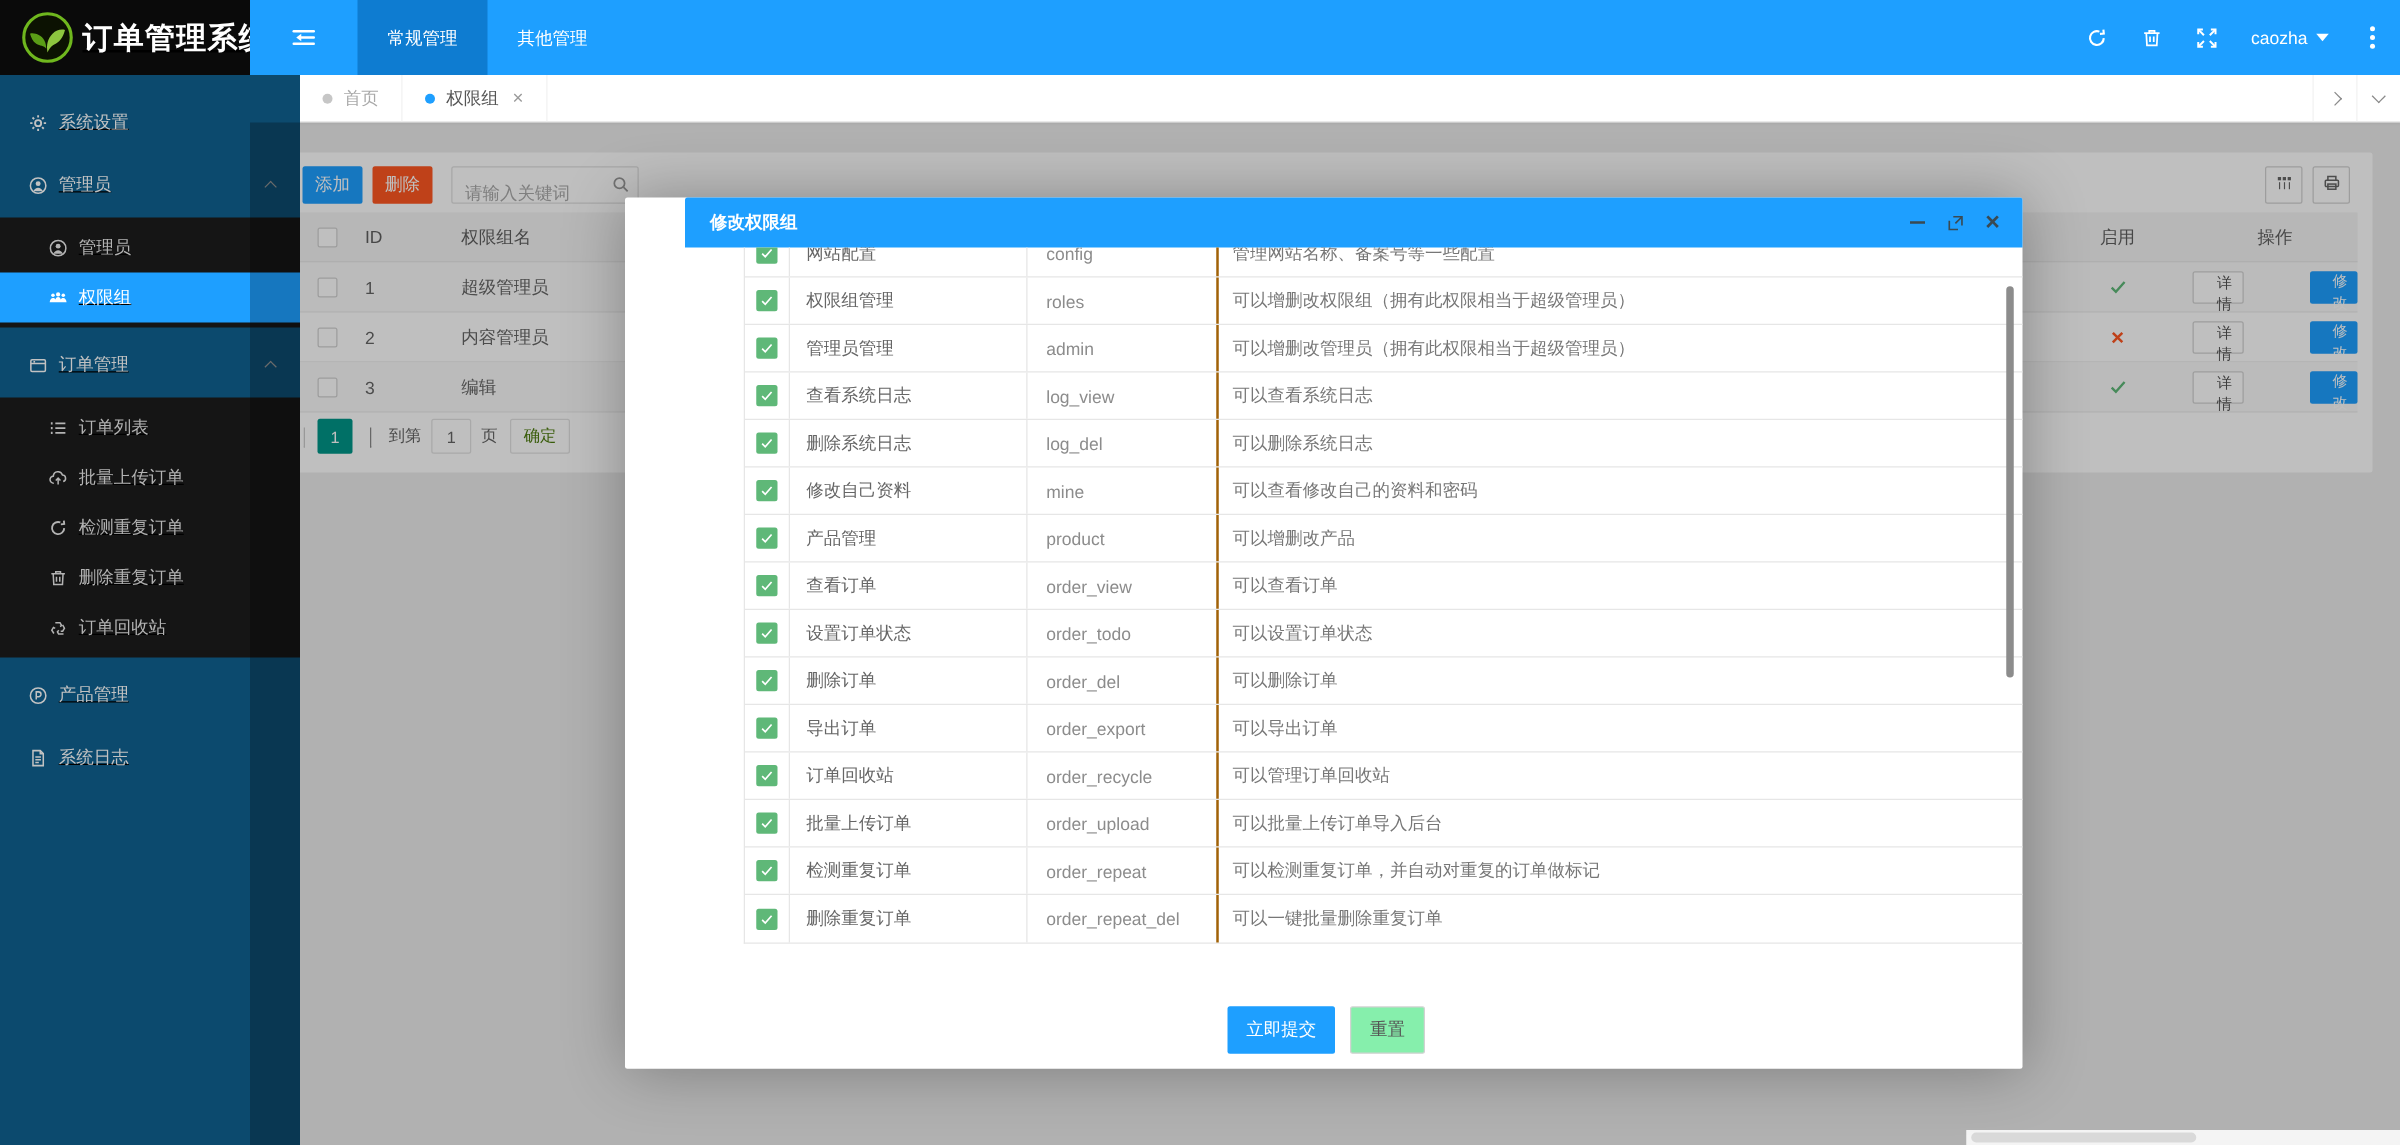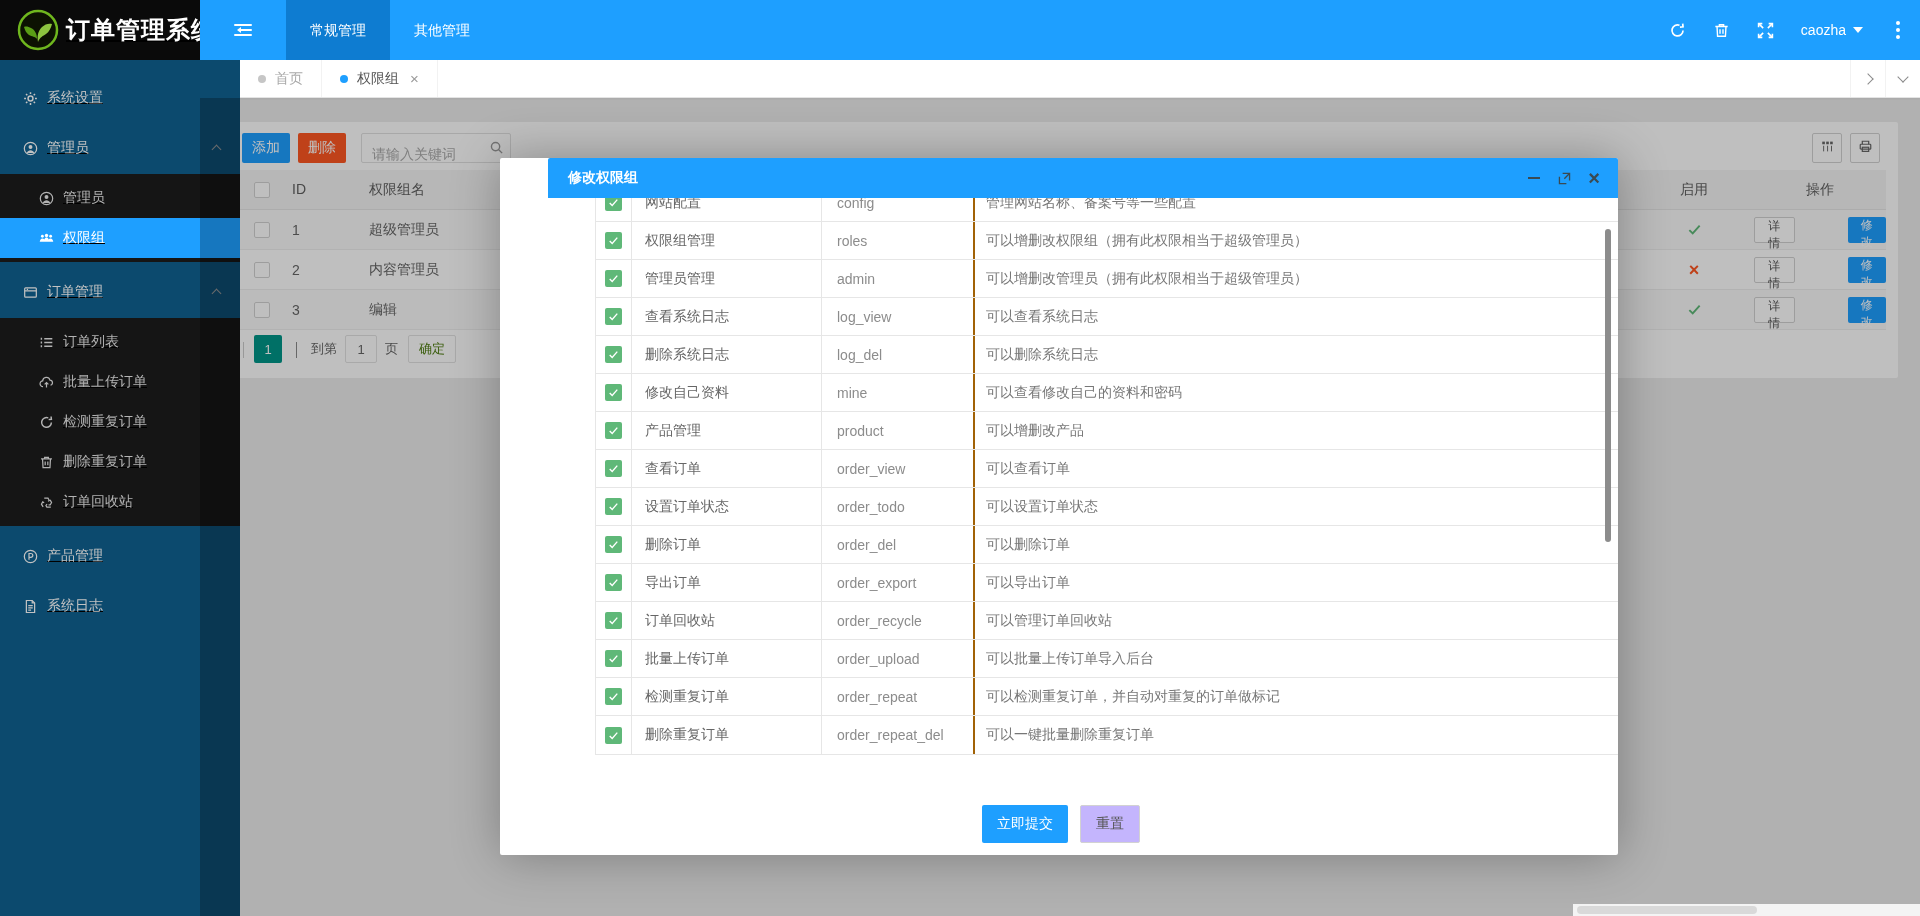--- a/index.html
+++ b/index.html
@@ -83,21 +83,21 @@
   .cbx { width:16px; height:16px; border:1px solid #d2d2d2; border-radius:2px; background:#fff; cursor:pointer; }
   .c-id { width:70px; padding-left:8px; display:flex; align-items:flex-start; gap:5px; }
   .c-name { flex:1; padding-left:15px; }
   .c-enabled { width:120px; display:flex; justify-content:center; }
   .c-ops { width:132px; display:flex; justify-content:center; gap:6px; }
   .sort { display:inline-flex; flex-direction:column; gap:2px; cursor:pointer; }
   .sort i { width:0; height:0; border:4px solid transparent; display:block; }
   .s-up { border-bottom:5px solid #b2b2b2; } .s-dn { border-top:5px solid #b2b2b2; }
   .mark-check { color:#5FB878; font-size:15px; display:inline-flex; }
   .mark-cross { color:#FF5722; font-size:18px; font-weight:bold; line-height:1; }
-  .btn-xs { height:26px; padding:0 8px; font-size:12px; border-radius:2px; cursor:pointer; font-family:Liberation Serif, serif; }
+  .btn-xs { height:26px; padding:0 8px; font-size:12px; border-radius:2px; cursor:pointer; font-family:Liberation Serif, serif;text-align:right; }
   .btn-detail { background:#fff; border:1px solid #d2d2d2; color:#555; }
   .btn-edit { background:#1E9FFF; border:none; color:#fff;margin-left:47px; }
 
   .pager { position:absolute; left:12px; top:212px; height:30px; display:flex; align-items:center; font-size:13px; color:#666; }
   .pg-prev { margin:0 10px 0 4px; } .pg-prev .arr { border-color:#ccc; }
   .pg-next { margin:0 14px; }
   .pg-num { width:28px; height:28px; background:#009688; color:#fff; border-radius:2px; display:flex;
     align-items:center; justify-content:center; cursor:pointer; }
   .pg-goto-input { width:32px; height:28px; border:1px solid #e2e2e2; border-radius:2px; text-align:center;
     margin:0 8px; font-size:13px; color:#666; outline:none; font-family:inherit; }
@@ -123,21 +123,21 @@
   .perm-table { border-bottom:1px solid #e6e6e6; }
   .p-cb { width:35px; display:flex; justify-content:center; }
   .gcb { width:17px; height:17px; background:#5FB878; border-radius:2px; display:flex; align-items:center;
     justify-content:center; color:#fff; font-size:11px; cursor:pointer; }
   .p-name { width:190px; padding-left:13px; color:#666; border-left:1px solid #e6e6e6; align-self:stretch; display:flex; align-items:center; }
   .p-code { width:152px; padding-left:15px; color:#8c8c8c; border-left:1px solid #e6e6e6; align-self:stretch; display:flex; align-items:center; }
   .p-desc { flex:1; padding-left:11px; color:#777; border-left:2px solid #a16207; align-self:stretch; display:flex; align-items:center; }
   .modal-footer { position:absolute; left:482px; top:647px; display:flex; gap:12px; }
   .btn-submit { height:38px; padding:0 15px; background:#1E9FFF; color:#fff; border:none; border-radius:2px;
     font-size:14px; cursor:pointer; font-family:inherit; }
-  .btn-reset { height:38px; padding:0 15px; background:#c4b5fd; color:#555; border:1px solid #d2d2d2; border-radius:2px;
+  .btn-reset { height:38px; padding:0 15px; background:#86efac; color:#555; border:1px solid #d2d2d2; border-radius:2px;
     font-size:14px; cursor:pointer; font-family:inherit; }
   .modal-thumb { position:absolute; right:7px; top:71px; width:6px; height:313px; background:#8c8c8c; border-radius:3px; cursor:pointer; }
 
   .hscroll-strip { position:absolute; left:1573px; top:904px; width:347px; height:12px; background:#f4f4f4; z-index:60; }
   .hscroll-strip i { position:absolute; left:4px; top:2px; width:180px; height:8px; background:#d9d9d9; border-radius:4px; display:block; }
 </style>
 </head>
 <body>
 
 <div class="screen">

